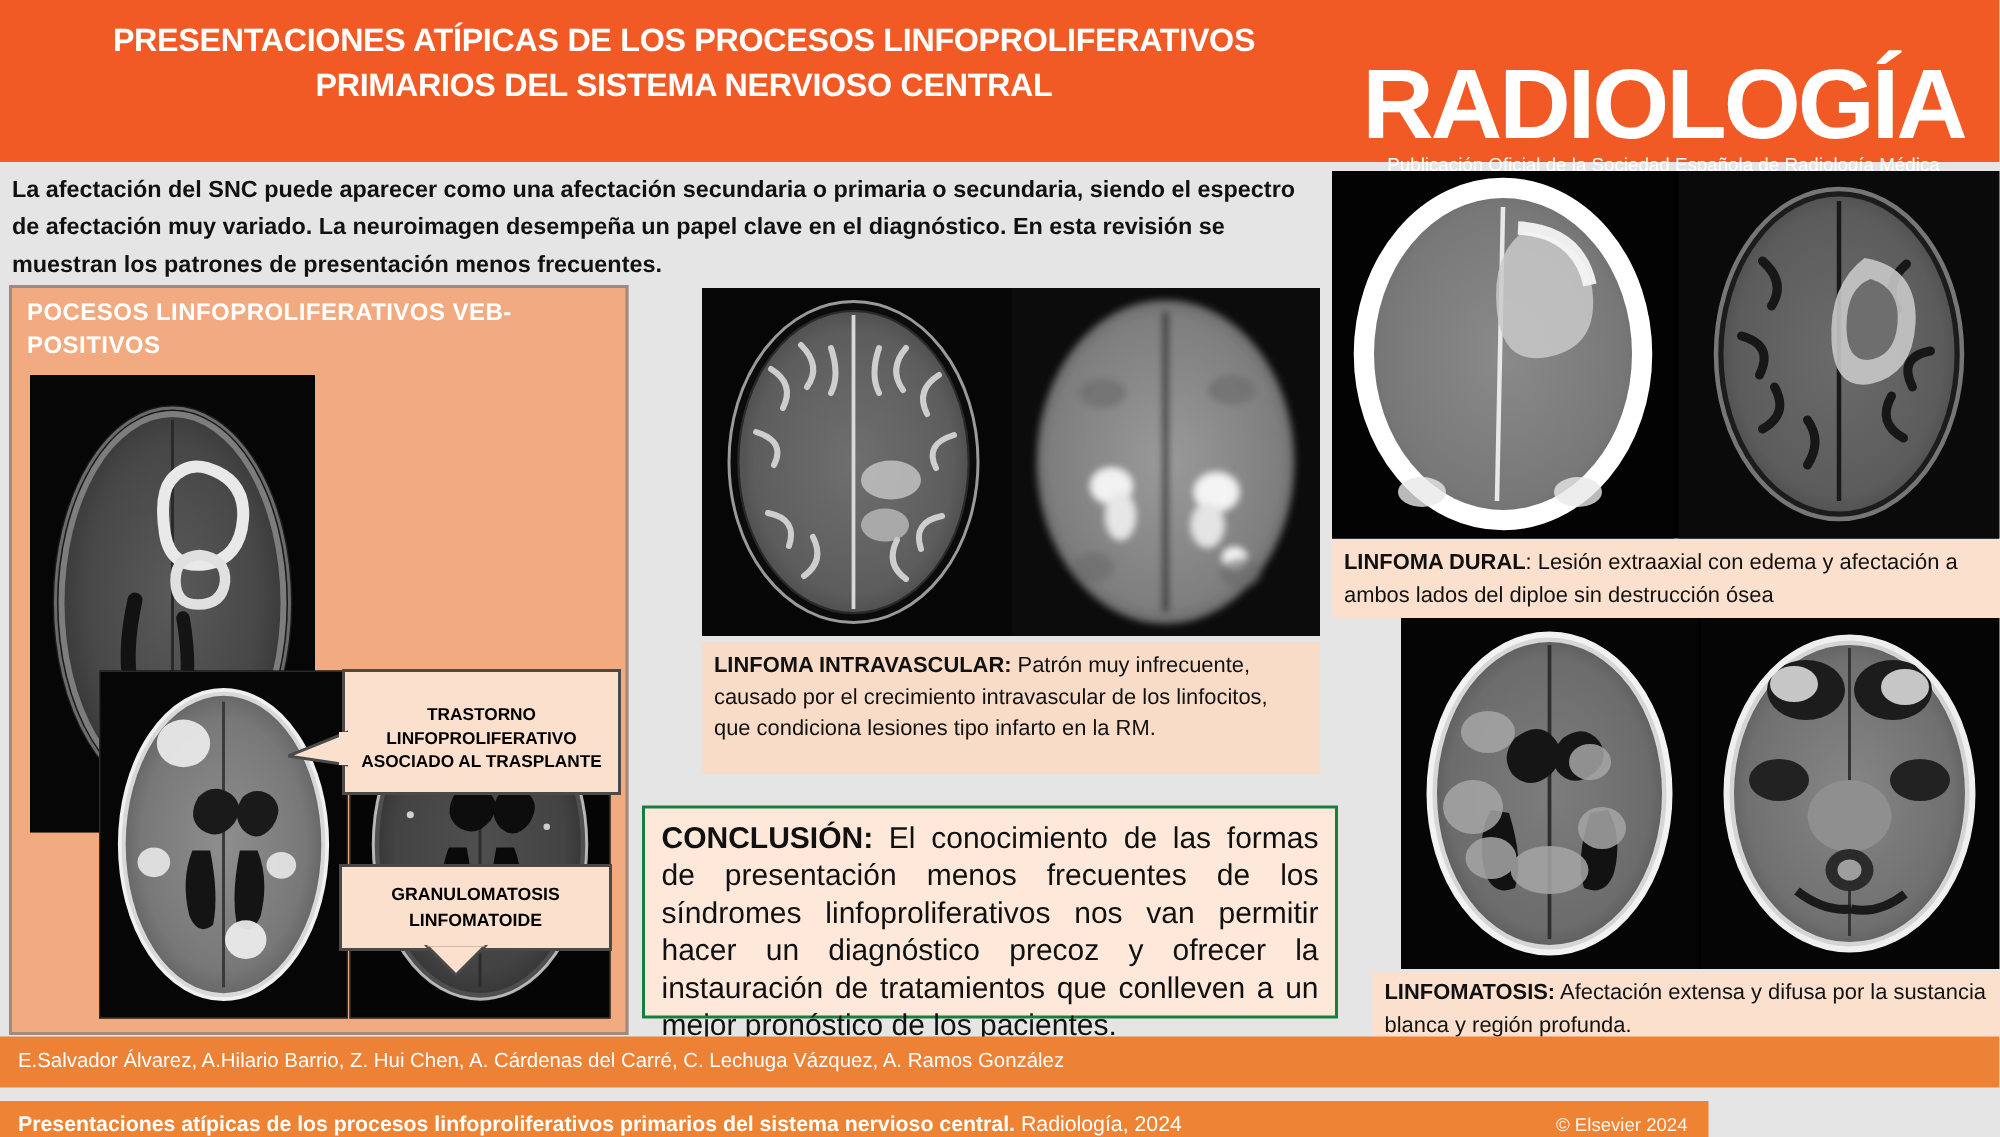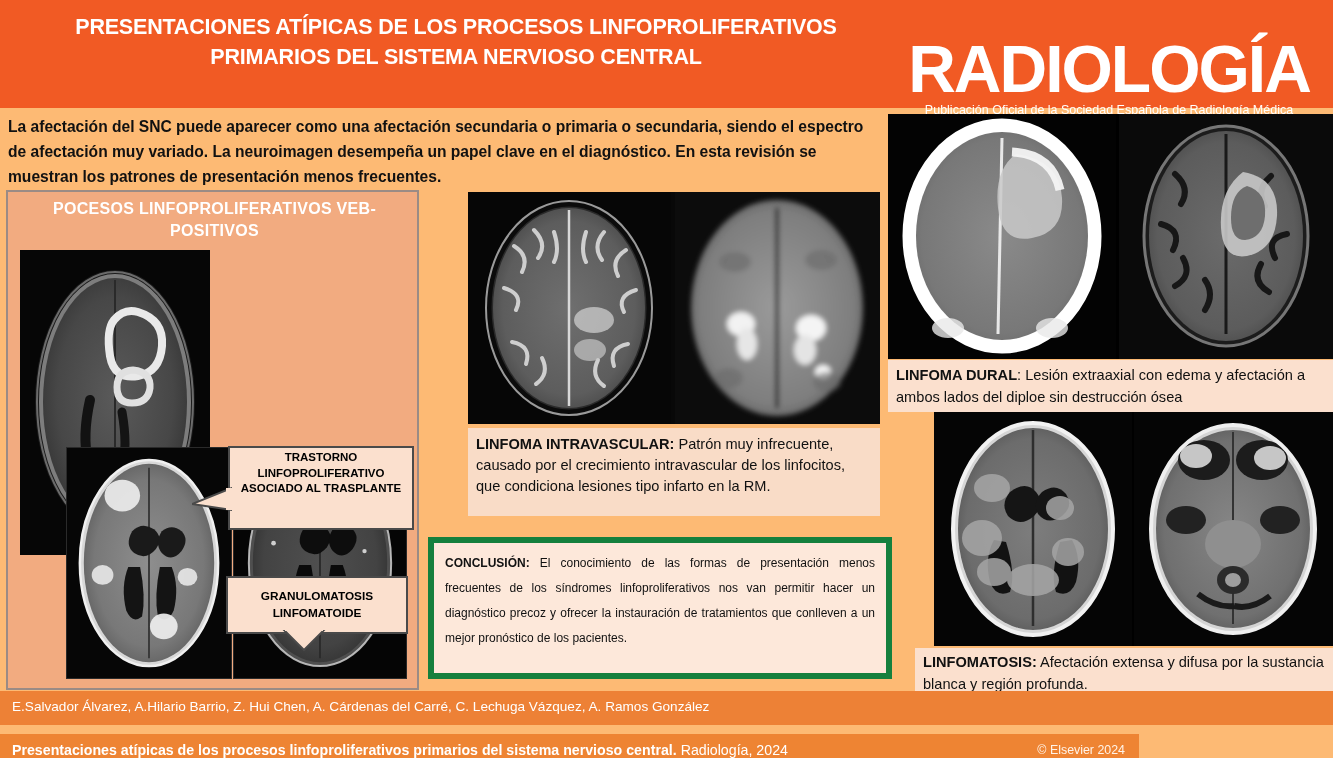--- a/index.html
+++ b/index.html
@@ -3,21 +3,21 @@
 <meta charset="utf-8">
 <style>
   html,body{margin:0;padding:0;}
   body{
     width:1333px;height:758px;
     background:#FBE2D0;
     font-family:"Liberation Sans", sans-serif;
     overflow:hidden;
     position:relative;
   }
-  #poster{position:relative;width:1333px;height:758px;background:#fdba74;}
+  #poster{position:relative;width:1333px;height:758px;background:#e5e5e5;}
 
   
   .header{
     position:absolute;left:0;top:0;width:1333px;height:108px;
     background:#F15A24;
   }
   .header-title{
     position:absolute;left:22px;top:12px;width:868px;
     text-align:center;color:#FFFFFF;font-weight:bold;
     font-size:21.5px;line-height:30px;
@@ -41,21 +41,21 @@
     position:absolute;left:8px;top:114px;width:872px;
     color:#111;font-weight:bold;font-size:15.6px;line-height:25px;
   }
 
   
   .left-panel{
     position:absolute;left:6px;top:190px;width:413px;height:500px;
     background:#F2AB80;border:2px solid #9B8B85;box-sizing:border-box;
   }
   .left-panel-title{
-    position:absolute;left:10px;top:6px;width:393px;text-align:center;
+    position:absolute;left:10px;top:6px;width:393px;text-align:left;
     color:#FFFFFF;font-weight:bold;font-size:16px;line-height:22px;
     letter-spacing:0.3px;
   }
   .img-a{
     position:absolute;left:12px;top:58px;width:190px;height:305px;
     background:#050505;overflow:hidden;
   }
   .img-b{
     position:absolute;left:58px;top:255px;width:166px;height:232px;
     background:#050505;overflow:hidden;border:1px solid #2a2a2a;box-sizing:border-box;
@@ -64,21 +64,21 @@
     position:absolute;left:225px;top:255px;width:174px;height:232px;
     background:#050505;overflow:hidden;border:1px solid #2a2a2a;box-sizing:border-box;
   }
 
   .callout{
     position:absolute;background:#FBE0CE;border:2px solid #4A4A4A;
     box-sizing:border-box;color:#000;font-weight:bold;text-align:center;
   }
   .callout-1{
     left:220px;top:254px;width:186px;height:84px;
-    font-size:11.5px;line-height:15.5px;padding-top:2px;
+    font-size:11.5px;line-height:15.5px;padding-top:22px;
   }
   .callout-1 .tail{
     position:absolute;left:-38px;top:38px;width:40px;height:26px;
   }
   .callout-2{
     left:218px;top:384px;width:182px;height:58px;
     font-size:11.8px;line-height:17px;padding-top:10px;
   }
   .callout-2 .tail{
     position:absolute;left:54px;top:52px;width:44px;height:22px;
@@ -93,22 +93,22 @@
   .ci-right{position:absolute;left:207px;top:0;width:205px;height:232px;background:#101010;overflow:hidden;}
 
   .cap-intravascular{
     position:absolute;left:468px;top:428px;width:412px;height:88px;
     background:#F9DCC7;color:#111;font-size:14.6px;line-height:21px;
     padding:6px 8px 0 8px;box-sizing:border-box;
   }
 
   .conclusion{
     position:absolute;left:428px;top:537px;width:464px;height:142px;
-    background:#FDE8DA;border:6px solid #15803d;box-sizing:border-box;
-    color:#111;font-size:12px;line-height:25px;text-align:justify;
+    background:#FDE8DA;border:2px solid #15803d;box-sizing:border-box;
+    color:#111;font-size:20px;line-height:25px;text-align:justify;
     padding:8px 11px 0 11px;
   }
 
   
   .right-top{
     position:absolute;left:888px;top:114px;width:445px;height:245px;background:#000;
   }
   .rt-left{position:absolute;left:0;top:0;width:228px;height:245px;background:#020202;overflow:hidden;}
   .rt-right{position:absolute;left:231px;top:0;width:214px;height:245px;background:#090909;overflow:hidden;}
 

